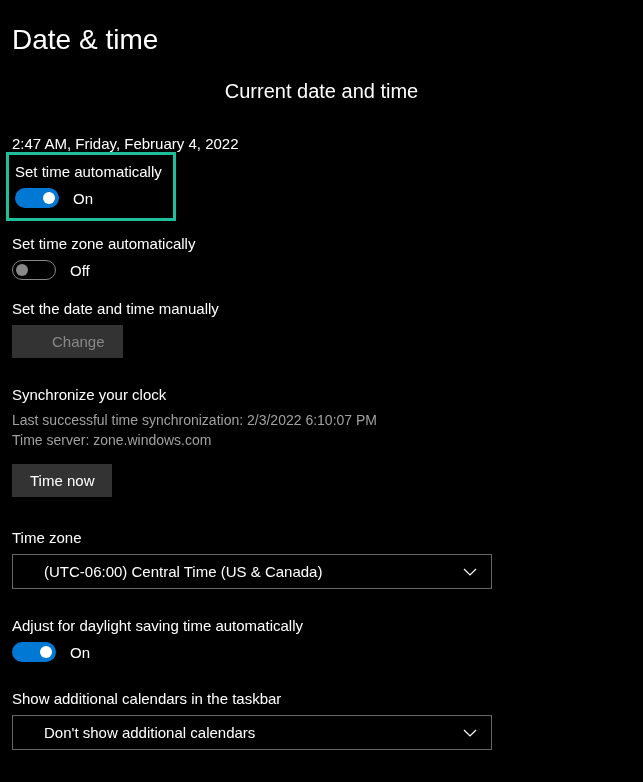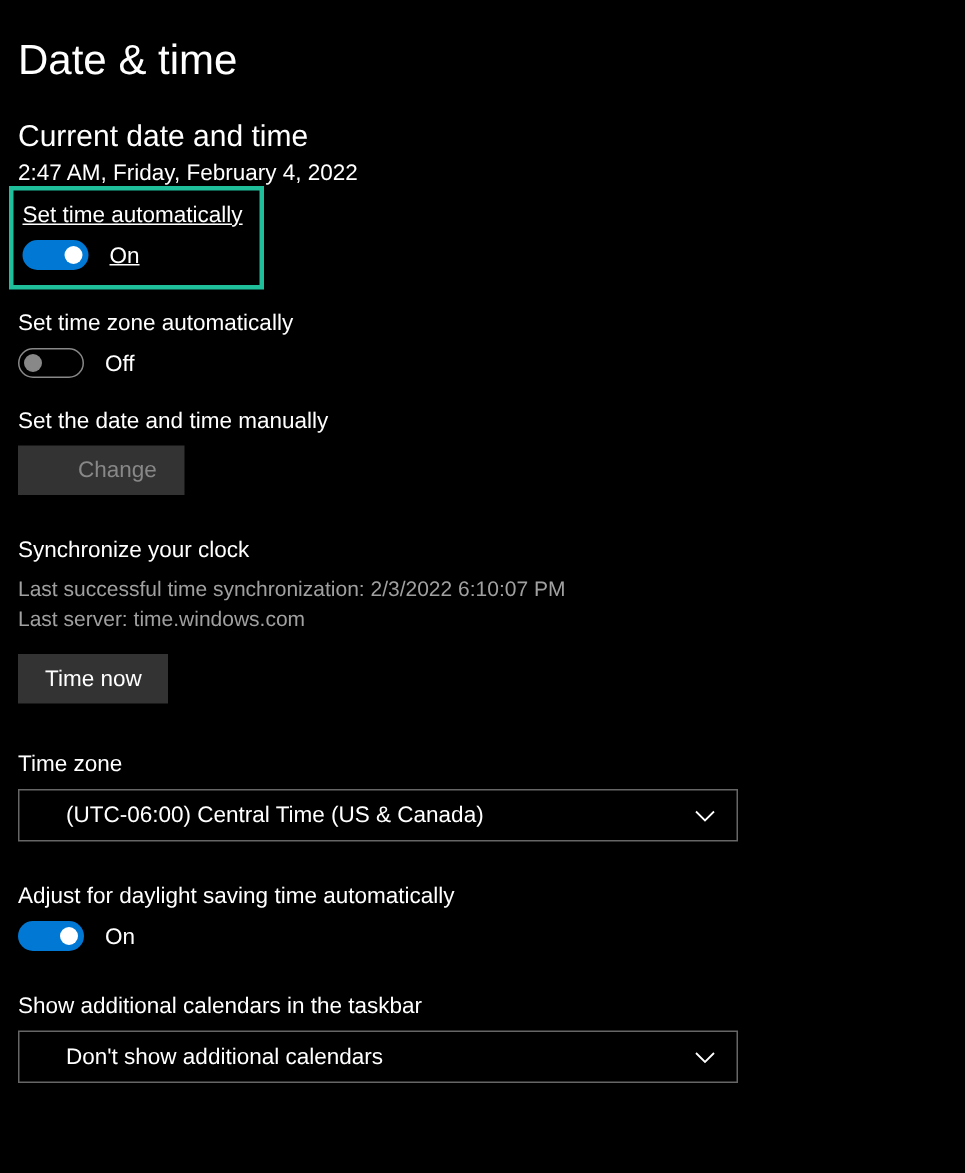--- a/index.html
+++ b/index.html
@@ -14,21 +14,22 @@
     font-weight: 400;
   }
   .page-title {
     font-size: 28px;
     font-weight: 400;
     margin-bottom: 24px;
   }
   .section-title {
     font-size: 20px;
     font-weight: 400;
-    margin-bottom: 4px;
+    margin-bottom: 32px;
+    text-align: center;
   }
   .datetime-now {
     font-size: 15px;
   }
   .setting-block { margin-bottom: 20px; }
   .setting-label {
     font-size: 15px;
     margin-bottom: 8px;
     display: block;
   }
@@ -61,21 +62,20 @@
   }
   .toggle.on .knob { background: #fff; right: 4px; }
   .toggle.off .knob { background: #888; left: 3px; }
   .toggle-state { font-size: 15px; }
   .highlight-box {
     border: 3px solid #1fbf9c;
     padding: 8px 6px 10px 6px;
     margin-left: -6px;
     margin-bottom: 14px;
     width: 170px;
-    text-decoration: underline;
   }
   .highlight-box .setting-label { margin-bottom: 8px; }
   .btn {
     background: #333;
     color: #fff;
     border: none;
     padding: 8px 18px;
     font-size: 15px;
     cursor: pointer;
     font-family: inherit;
@@ -142,21 +142,21 @@
 
 <div class="setting-block">
   <span class="setting-label">Set the date and time manually</span>
   <button class="btn disabled">Change</button>
 </div>
 
 <div class="sync-section">
   <span class="setting-label">Synchronize your clock</span>
   <div class="sync-info">
     <div>Last successful time synchronization: 2/3/2022 6:10:07 PM</div>
-    <div>Last server: time.windows.com</div>
+    <div>Time server: zone.windows.com</div>
   </div>
   <button class="btn">Time now</button>
 </div>
 
 <div class="setting-block tz-section">
   <span class="setting-label">Time zone</span>
   <div class="dropdown">
     <span>(UTC-06:00) Central Time (US &amp; Canada)</span>
     <span class="chevron">
       <svg width="14" height="8" viewBox="0 0 14 8">

